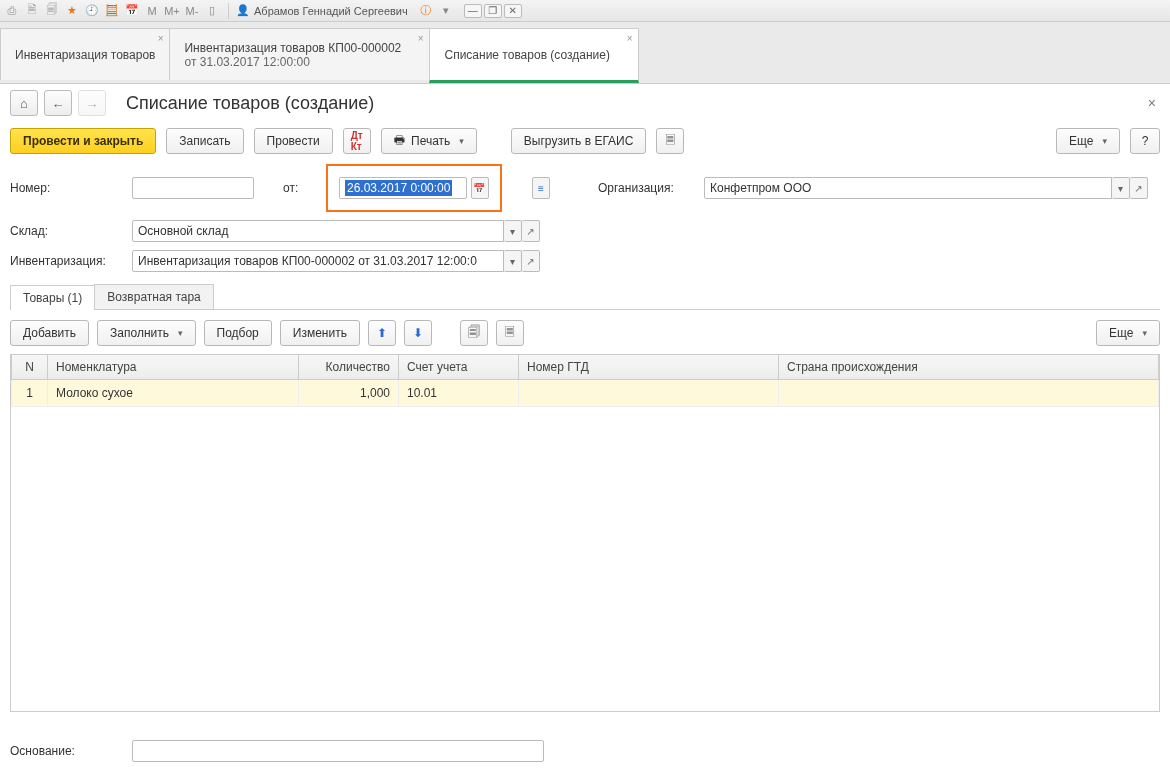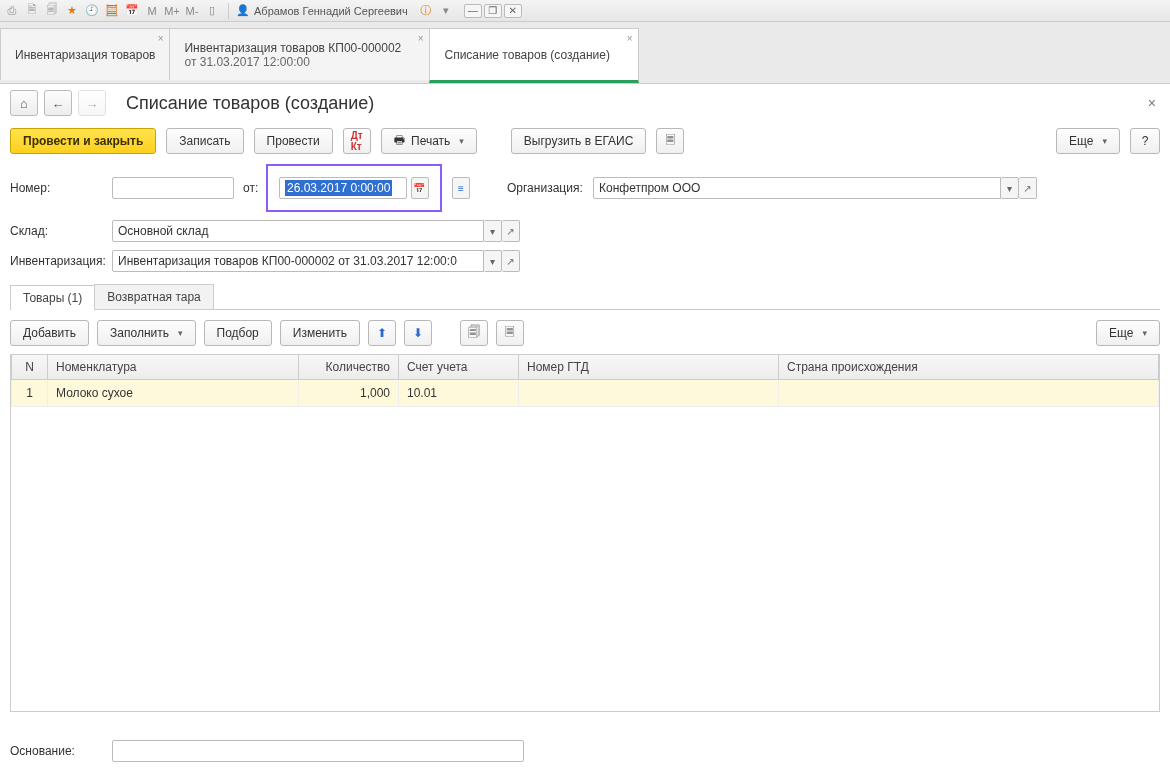--- a/index.html
+++ b/index.html
@@ -87,30 +87,30 @@
   .btn.primary {
     background:linear-gradient(#ffe34d,#ffcf1f);
     border-color:#c9a200;
     font-weight:bold;
     color:#3a2f00;
   }
   .btn .caret { font-size:9px; color:#666; margin-left:3px; }
   .iconbtn { width:28px; height:26px; border:1px solid #b8b8b8; border-radius:3px; background:linear-gradient(#fdfdfd,#f0f0f0); display:flex;align-items:center;justify-content:center; }
   .spacer { flex:1; }
   .form-rows { display:flex; flex-direction:column; gap:8px; margin-bottom:8px; }
-  .frow { display:flex; align-items:center; gap:4px; }
+  .frow { display:flex; align-items:center; gap:24px; }
   .lbl { width:98px; color:#333; }
-  .lbl-org { margin-left:33px; }
+  .lbl-org { margin-left:24px; }
   .input {
     height:22px; border:1px solid #bbb; border-radius:2px; background:#fff;
     padding:0 5px; font-size:12px; color:#333; display:flex; align-items:center;
   }
   .input.num { width:122px; }
   .input.ot { width:24px; border:none; background:none; }
-  .date-wrap { border:2px solid #8b5cf6; padding:11px; display:flex; gap:4px; align-items:center;}
+  .date-wrap { border:2px solid #f97316; padding:11px; display:flex; gap:4px; align-items:center;}
   .input.date { width:128px; }
   .date-selected { background:#2f6fd0; color:#fff; }
   .pickbtn { width:18px; height:22px; border:1px solid #bbb; background:#f5f5f5; display:flex;align-items:center;justify-content:center; font-size:10px; color:#666; border-radius:2px;}
   .combo { display:flex; }
   .combo .input { border-radius:2px 0 0 2px; }
   .combo .pickbtn { border-left:none; }
   .combo .pickbtn + .pickbtn { border-left:none; }
   .subtabs { display:flex; border-bottom:1px solid #ccc; margin-top:4px; }
   .subtab {
     border:1px solid #ccc; border-bottom:none; background:#f2f2f2;

